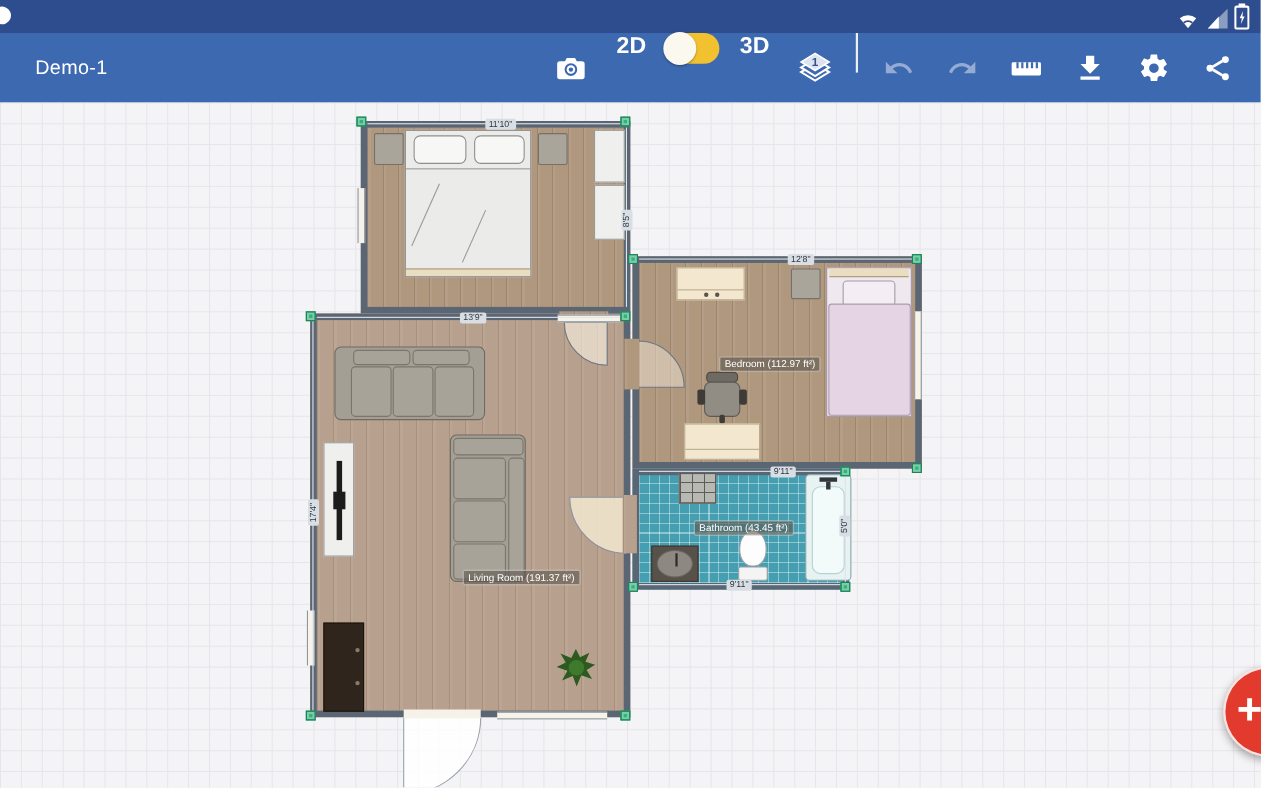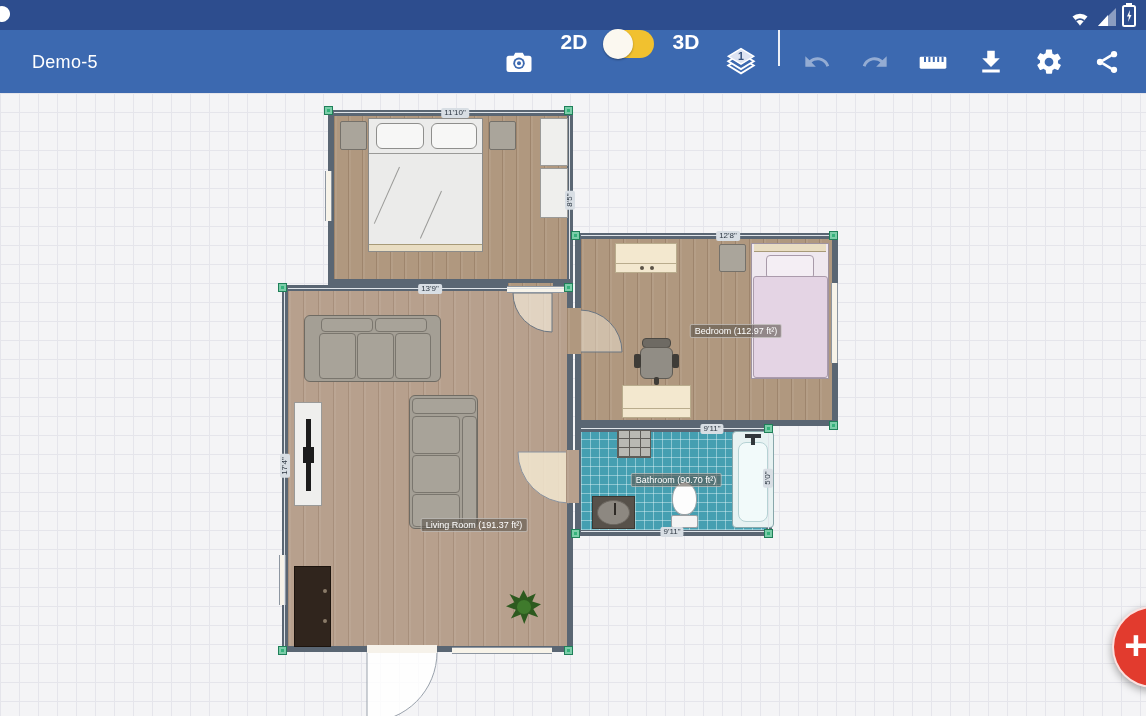--- a/index.html
+++ b/index.html
@@ -125,21 +125,21 @@
     </svg>
     <svg width="14" height="24" viewBox="0 0 14 24">
       <rect x="4" y="0" width="6" height="3" fill="#fff"></rect>
       <rect x="1" y="3" width="12" height="20" rx="1.5" fill="none" stroke="#fff" stroke-width="2"></rect>
       <polygon points="8,7 5,13.5 7,13.5 6,19 9.5,12 7.5,12" fill="#fff"></polygon>
     </svg>
   </div>
 </div>
 
 <div class="toolbar">
-  <div class="toolbar-title">Demo-5</div>
+  <div class="toolbar-title">Demo-1</div>
   <div class="tb-right">
     <div class="tb-btn">
       <svg width="30" height="30" viewBox="0 0 24 24">
         <path d="M9 4.5 L15 4.5 L16.3 7 H20 A2 2 0 0 1 22 9 V18 A2 2 0 0 1 20 20 H4 A2 2 0 0 1 2 18 V9 A2 2 0 0 1 4 7 H7.7 Z" fill="#fff"></path>
         <circle cx="12" cy="13" r="4.6" fill="#3c69b0"></circle>
         <circle cx="12" cy="13" r="3.1" fill="#fff"></circle>
         <circle cx="12" cy="13" r="1.6" fill="#3c69b0"></circle>
       </svg>
     </div>
     <div class="tb-label">2D</div>
@@ -305,22 +305,22 @@
 
   <div class="dim-chip" style="left:455px; top:20px;">11'10"</div>
   <div class="dim-chip" style="left:430px; top:196px;">13'9"</div>
   <div class="dim-chip" style="left:728px; top:143px;">12'8"</div>
   <div class="dim-chip" style="left:712px; top:336px;">9'11"</div>
   <div class="dim-chip" style="left:672px; top:439px;">9'11"</div>
   <div class="dim-chip vert" style="left:285px; top:373px;">17'4"</div>
   <div class="dim-chip vert" style="left:570px; top:107px;">8'5"</div>
   <div class="dim-chip vert" style="left:768px; top:385px;">5'0"</div>
 
-  <div class="label-chip" style="left:736px; top:238px;">Bedroom (112.97 ft²)</div>
-  <div class="label-chip" style="left:676px; top:387px;">Bathroom (90.70 ft²)</div>
+  <div class="label-chip" style="left:700px; top:238px;">Bedroom (112.97 ft²)</div>
+  <div class="label-chip" style="left:676px; top:387px;">Bathroom (43.45 ft²)</div>
   <div class="label-chip" style="left:474px; top:432px;">Living Room (191.37 ft²)</div>
 
   <div class="handle" style="left:324px; top:13px;"></div>
   <div class="handle" style="left:564px; top:13px;"></div>
   <div class="handle" style="left:571px; top:138px;"></div>
   <div class="handle" style="left:829px; top:138px;"></div>
   <div class="handle" style="left:829px; top:328px;"></div>
   <div class="handle" style="left:764px; top:331px;"></div>
   <div class="handle" style="left:764px; top:436px;"></div>
   <div class="handle" style="left:571px; top:436px;"></div>

